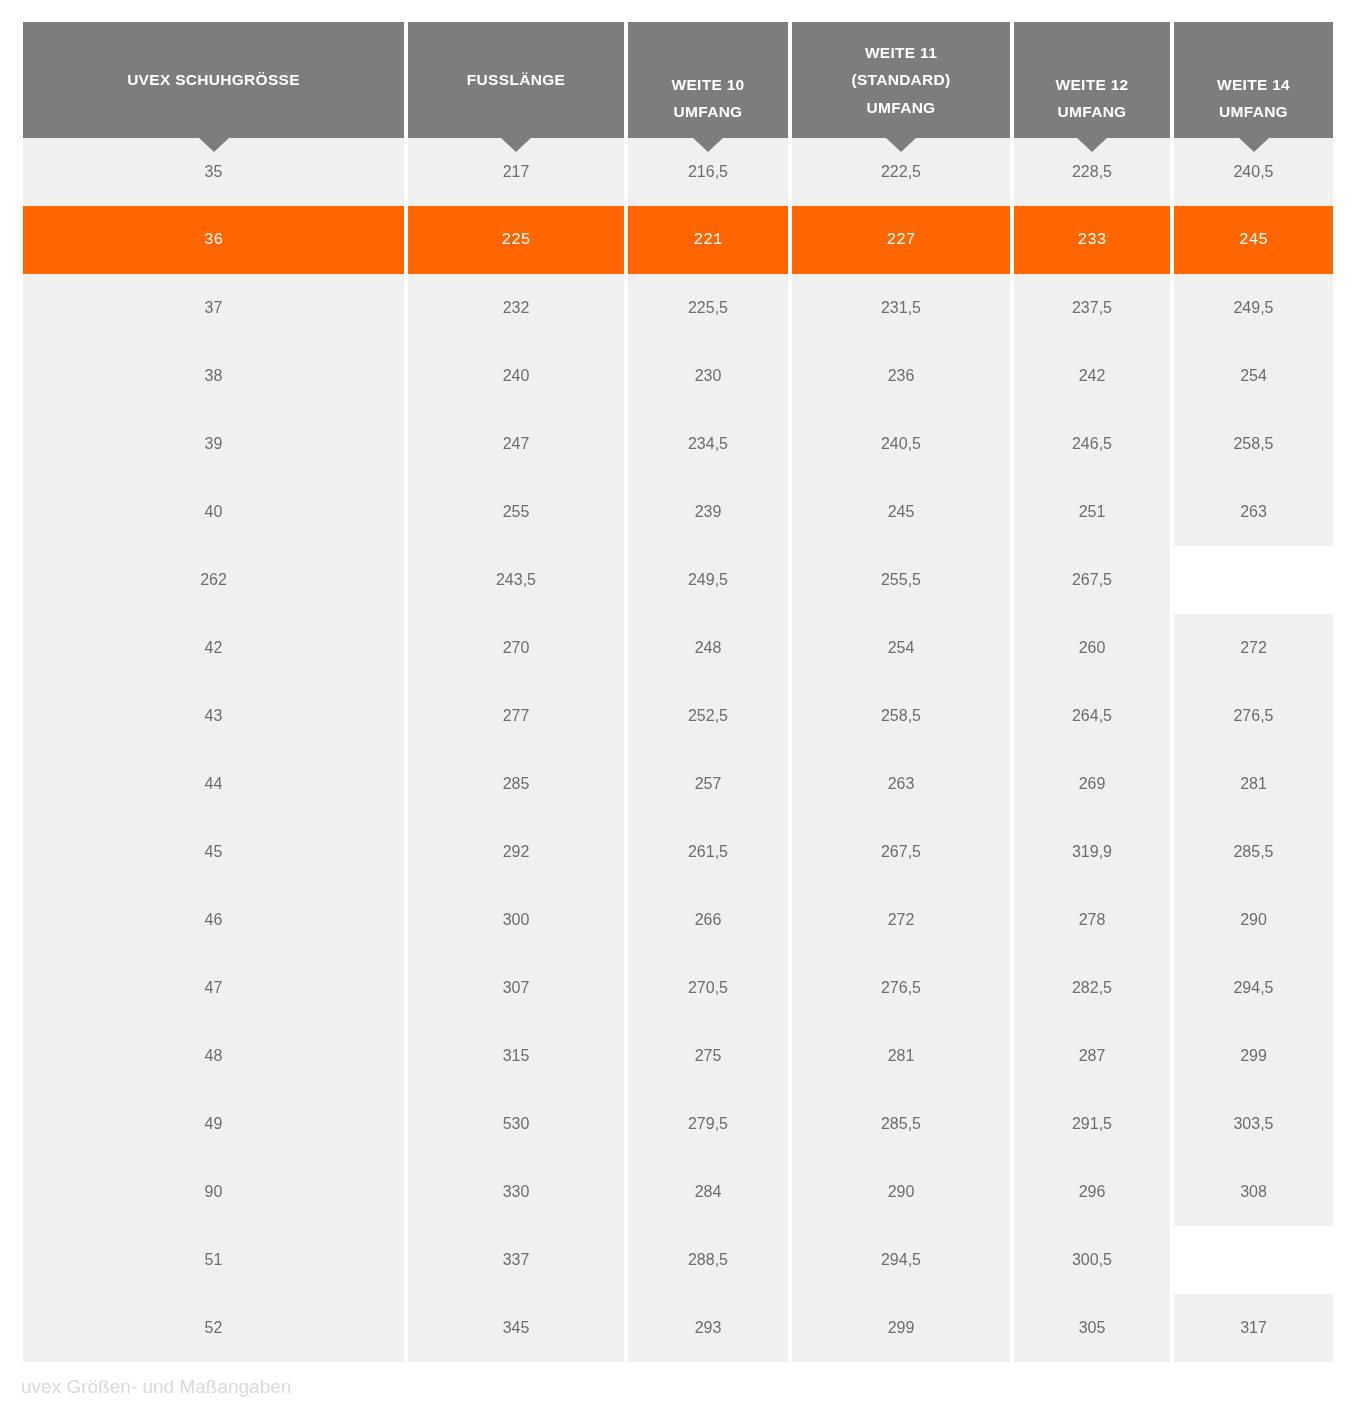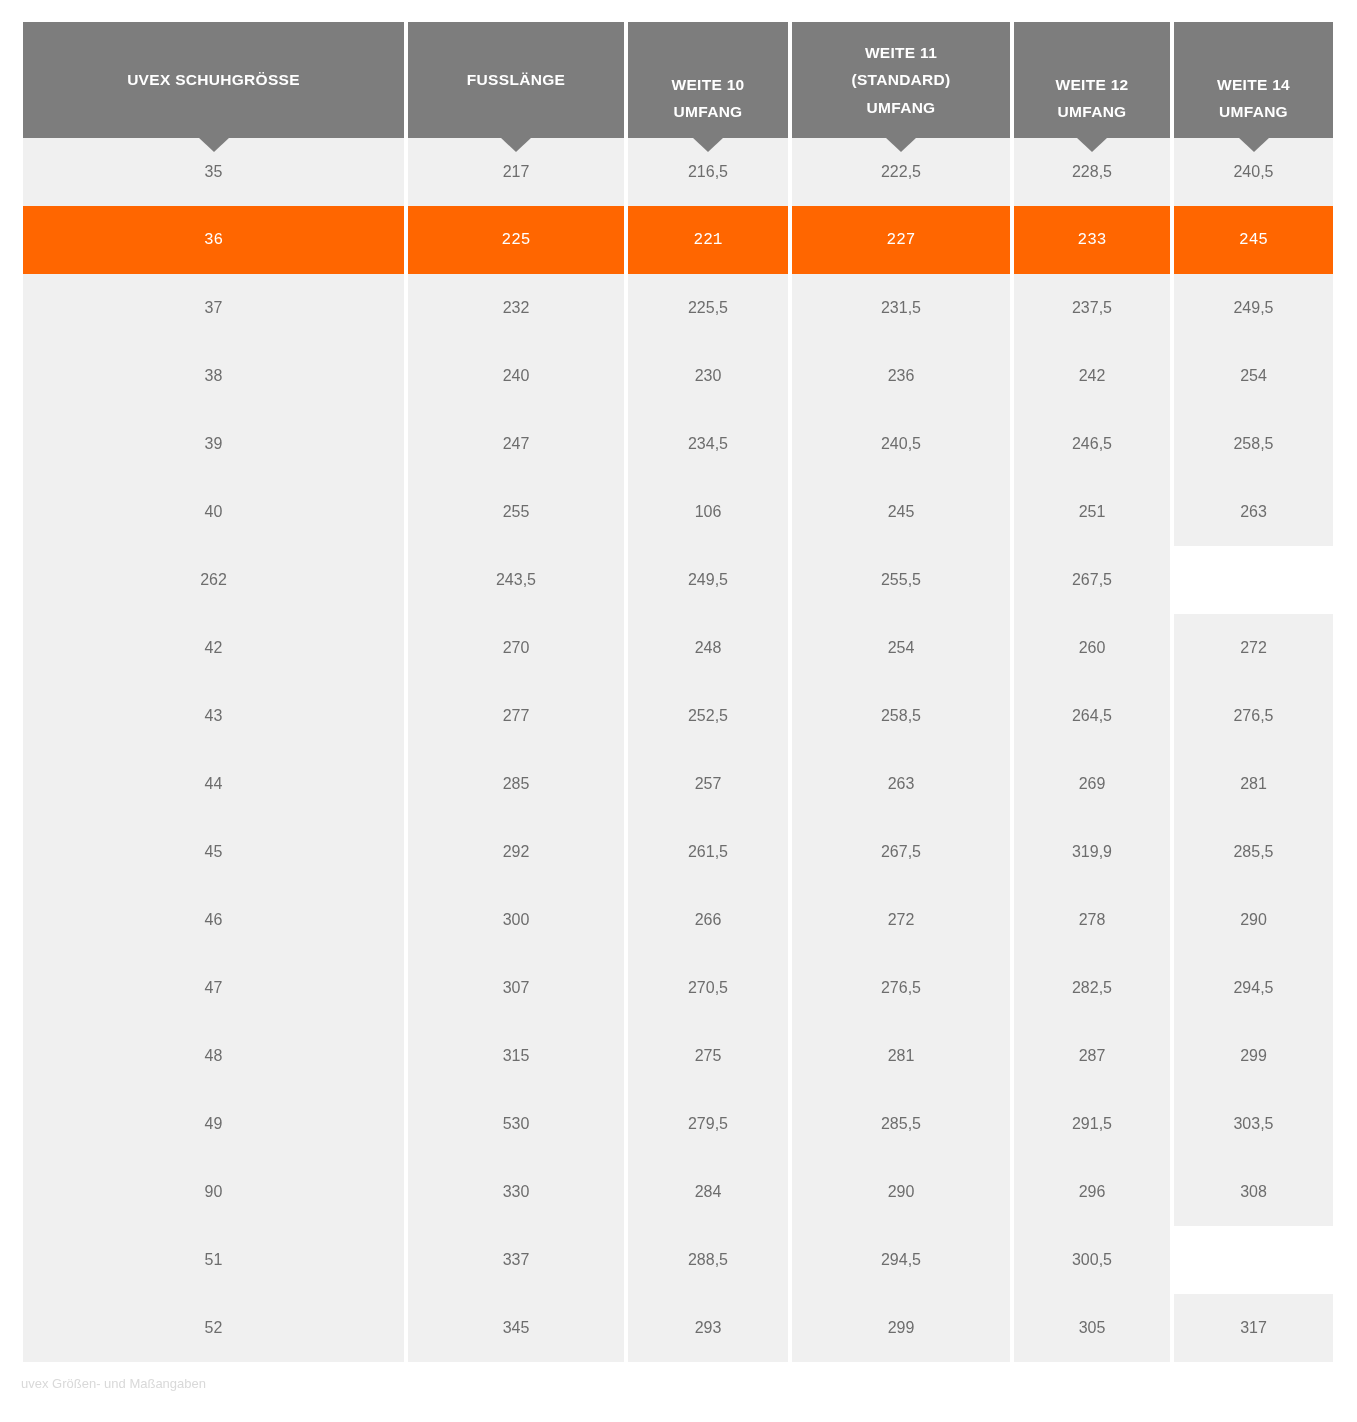--- a/index.html
+++ b/index.html
@@ -67,21 +67,21 @@
     text-align:center;
   }
   .data-row.highlight .cell{
     background:var(--highlight-bg);
     color:var(--highlight-text);
     font-family:Liberation Mono, monospace;
   }
   .caption{
     position:absolute;
     left:21px;top:1376px;
-    font-size:13px;
+    font-size:19px;
     color:var(--caption-text);
   }
 </style>
 </head>
 <body>
 
 <div class="size-table">
     <div class="row header-row">
       <div class="hcell c0">
         <span class="hlabel">UVEX SCHUHGRÖSSE</span>
@@ -138,21 +138,21 @@
       <div class="cell c0">39</div>
       <div class="cell c1">247</div>
       <div class="cell c2">234,5</div>
       <div class="cell c3">240,5</div>
       <div class="cell c4">246,5</div>
       <div class="cell c5">258,5</div>
     </div>
     <div class="row data-row">
       <div class="cell c0">40</div>
       <div class="cell c1">255</div>
-      <div class="cell c2">106</div>
+      <div class="cell c2">239</div>
       <div class="cell c3">245</div>
       <div class="cell c4">251</div>
       <div class="cell c5">263</div>
     </div>
     <div class="row data-row">
       <div class="cell c1">262</div>
       <div class="cell c2">243,5</div>
       <div class="cell c3">249,5</div>
       <div class="cell c4">255,5</div>
       <div class="cell c5">267,5</div>

